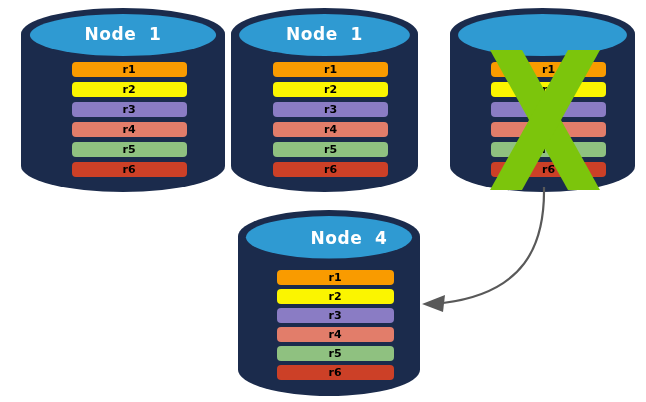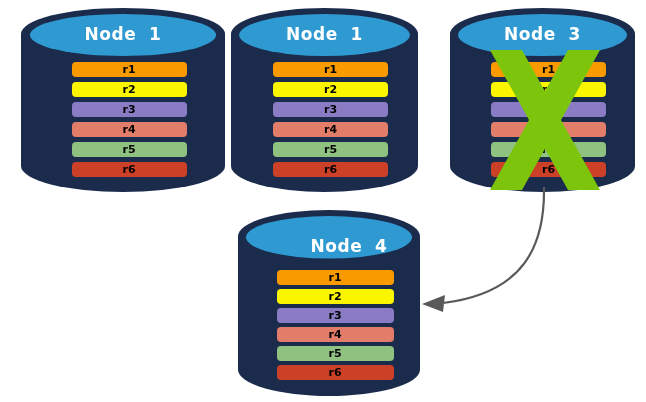--- a/index.html
+++ b/index.html
@@ -11,21 +11,21 @@
   .node-1{left:21px;top:8px;width:204px;height:184px;}
   .node-2{left:231px;top:8px;width:187px;height:184px;}
   .node-3{left:450px;top:8px;width:185px;height:184px;}
   .node-4{left:238px;top:210px;width:182px;height:186px;}
   .cyl-svg{position:absolute;left:0;top:0;width:100%;height:100%;display:block;}
   .node-title{
     position:absolute;left:0;right:0;top:14px;text-align:center;
     color:#ffffff;font-weight:bold;font-size:17px;line-height:24px;white-space:pre;
     letter-spacing:0.5px;
   }
-  .node-4 .node-title{top:24px;padding-left:40px;}
+  .node-4 .node-title{top:16px;padding-left:40px;}
   .rows{
     position:absolute;left:0;right:0;top:54px;
     display:flex;flex-direction:column;align-items:center;gap:5px;margin-left:12px;
   }
   .node-4 .rows{top:60px;gap:4px;}
   .row{
     width:115px;height:15px;border-radius:4px;
     text-align:center;font-size:11px;line-height:15px;font-weight:bold;color:#000000;
   }
   .node-4 .row{width:117px;}
@@ -67,21 +67,20 @@
       <div class="row" style="background: rgb(143, 193, 128);">r5</div>
       <div class="row" style="background: rgb(204, 64, 39);">r6</div>
     </div>
   </div>
 
   <div class="node node-3">
     <svg class="cyl-svg" viewBox="0 0 184 184" preserveAspectRatio="none">
       <path d="M0,26 L0,158 A92,26 0 0,0 184,158 L184,26 A92,26 0 0,0 0,26 Z" fill="#1B2B4C"></path>
       <ellipse cx="92" cy="27" rx="84" ry="21" fill="#2F9AD2"></ellipse>
     </svg>
-    <div class="node-title">Node  3</div>
     <div class="rows">
       <div class="row" style="background: rgb(249, 155, 0);">r1</div>
       <div class="row" style="background: rgb(251, 245, 0);">r2</div>
       <div class="row" style="background: rgb(138, 124, 196);">r3</div>
       <div class="row" style="background: rgb(226, 125, 106);">r4</div>
       <div class="row" style="background: rgb(143, 193, 128);">r5</div>
       <div class="row" style="background: rgb(204, 64, 39);">r6</div>
     </div>
     <svg class="overlay-svg" viewBox="0 0 185 184">
       <polygon points="40,42 72,42 150,182 118,182" fill="#7CC50C"></polygon>

